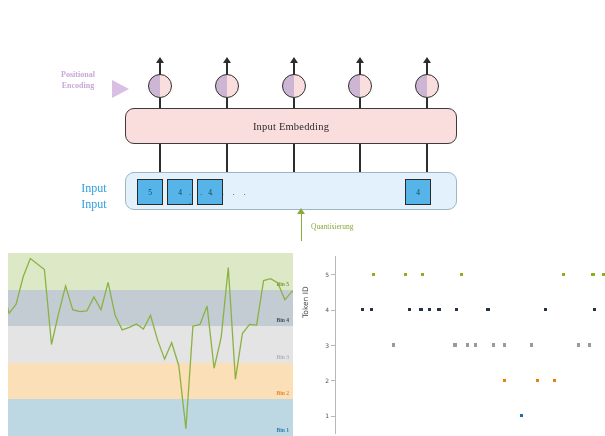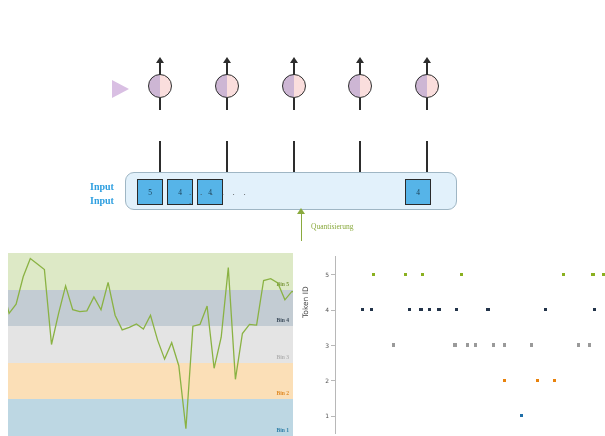--- a/index.html
+++ b/index.html
@@ -50,22 +50,22 @@
   .pe-label{
     position:absolute;left:47px;top:70px;width:62px;text-align:center;
     font-size:8px;font-weight:bold;color:#c8a8d8;line-height:1.35;
   }
   .pe-tri{
     position:absolute;left:112px;top:80px;width:0;height:0;
     border-top:9px solid transparent;border-bottom:9px solid transparent;
     border-left:17px solid #d9bfe3;
   }
   .it-label{
-    position:absolute;left:76px;top:180px;width:52px;text-align:center;
-    font-size:10px;font-weight:bold;color:#2f9fe0;line-height:1.35;
+    position:absolute;left:68px;top:180px;width:52px;text-align:center;
+    font-size:12px;font-weight:normal;color:#2f9fe0;line-height:1.35;
   }
 
   .q-arrow-line{position:absolute;left:301px;top:213px;width:1.4px;height:28px;background:#8aaa3e;}
   .q-arrow-head{
     position:absolute;left:297px;top:208px;width:0;height:0;
     border-left:4.2px solid transparent;border-right:4.2px solid transparent;
     border-bottom:6.5px solid #8aaa3e;
   }
   .q-label{position:absolute;left:311px;top:222px;font-size:7.5px;color:#8aaa3e;}
 
@@ -117,22 +117,29 @@
     </div>
 
   <div id="circles">
       <div class="circ" style="left: 148px;"></div>
       <div class="circ" style="left: 215px;"></div>
       <div class="circ" style="left: 282px;"></div>
       <div class="circ" style="left: 348px;"></div>
       <div class="circ" style="left: 415px;"></div>
     </div>
 
+  <div class="pe-label">
+    <div>Positional</div>
+    <div>Encoding</div>
+  </div>
   <div class="pe-tri"></div>
 
+  <div class="emb-box">
+    <span>Input Embedding</span>
+  </div>
 
   <div class="tok-box">
     <div id="tokens">
         <div class="tok" style="left: 11px;">5</div>
         <div class="tok" style="left: 41px;">4</div>
         <div class="tok" style="left: 71px;">4</div>
         <div class="tok" style="left: 279px;">4</div>
       </div>
     <div class="dots">. . . . . . .</div>
   </div>

